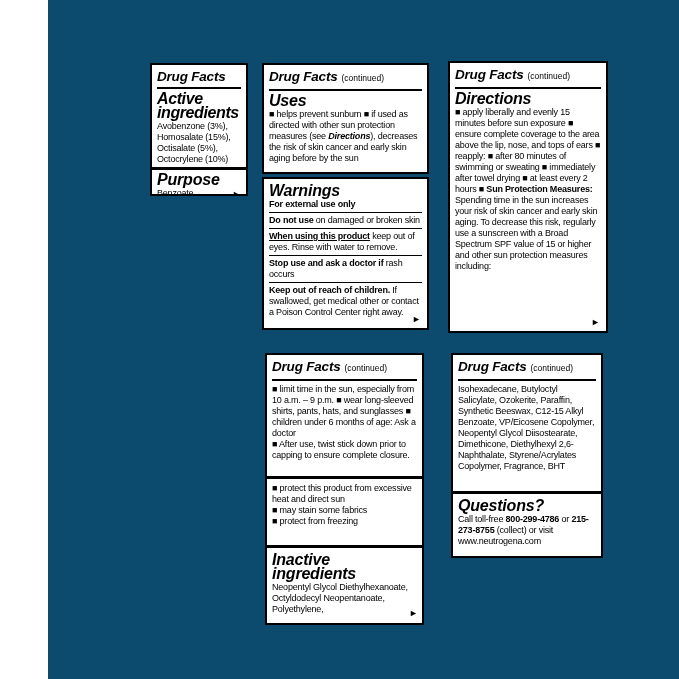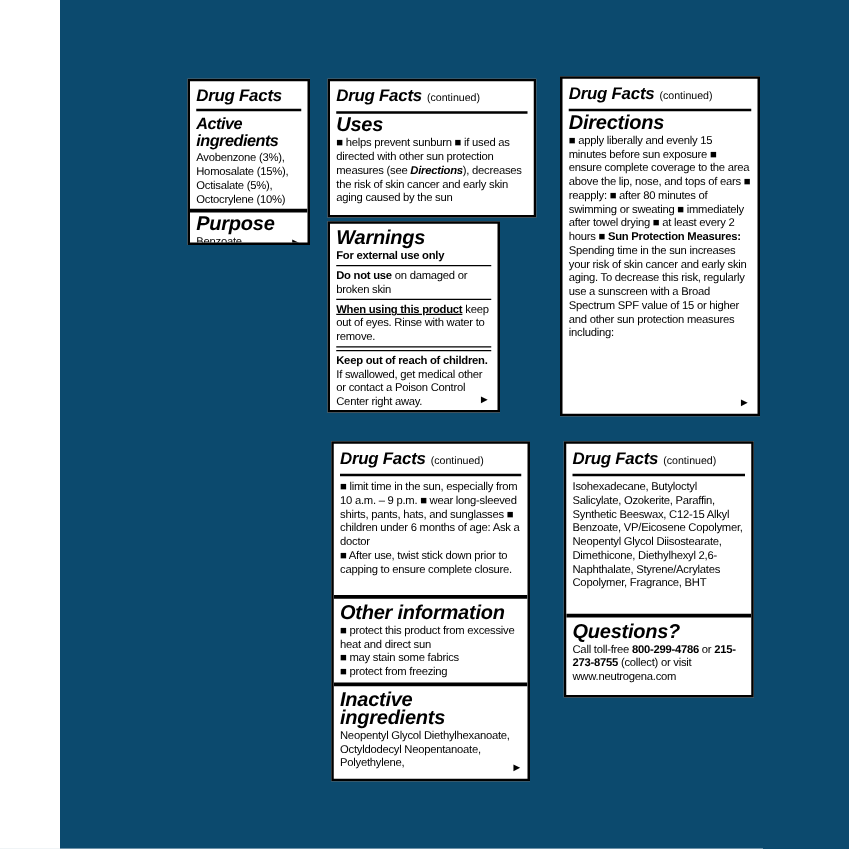--- a/index.html
+++ b/index.html
@@ -31,70 +31,71 @@
   .thickbar { border-top:3px solid #000; margin:2px -5px 3px -5px; }
   .arrow { font-size:9px; line-height:9px; }
   .corner-arrow { position:absolute; right:6px; bottom:4px; }
   .purpose-row { display:flex; justify-content:space-between; align-items:flex-end; }
   .rel { position:relative; }
   .inline-arrow { position:absolute; right:4px; bottom:0; }
 
   
   #panel-main       { left:102px; top:63px;  width:98px;  height:133px; }
   #panel-uses       { left:214px; top:63px;  width:167px; height:111px; }
-  #panel-warnings   { left:214px; top:177px; width:138px; height:153px; }
+  #panel-warnings   { left:214px; top:177px; width:167px; height:153px; }
   #panel-directions { left:400px; top:61px;  width:160px; height:272px; }
   #panel-sun        { left:217px; top:353px; width:159px; height:272px; }
   #panel-inactive2  { left:403px; top:353px; width:152px; height:205px; }
 
   #panel-sun .sec-a { min-height:121px; }
   #panel-sun .sec-b { min-height:66px; }
   #panel-inactive2 .sec-a { min-height:136px; }
 </style>
 </head>
 <body>
 
 <div class="canvas">
 
   <div class="panel" id="panel-main">
     <div class="pad">
       <div class="df-title title-rule">Drug Facts</div>
-      <div class="section-heading" style="font-size:13px; letter-spacing:-0.4px;">Active ingredients</div>
+      <div class="section-heading" style="font-size:16px; letter-spacing:-0.4px;">Active ingredients</div>
       <div class="body">Avobenzone (3%),
 Homosalate (15%),
 Octisalate (5%),
 Octocrylene (10%)</div>
       <div class="thickbar"></div>
       <div class="section-heading">Purpose</div>
       <div class="purpose-row">
         <span class="body">Benzoate</span>
         <span class="arrow">►</span>
       </div>
     </div>
   </div>
 
   <div class="panel" id="panel-uses">
     <div class="pad">
       <div class="df-title title-rule">
         <span>Drug Facts</span><span class="continued">(continued)</span>
       </div>
       <div class="section-heading">Uses</div>
-      <div class="body"><span>■ helps prevent sunburn ■ if used as directed with other sun protection measures (see </span><span style="font-weight: bold; font-style: italic;">Directions</span><span>), decreases the risk of skin cancer and early skin aging caused by the sun</span></div>
+      <div class="body"><span>■ helps prevent sunburn ■ if used as directed with other sun protection measures (see </span><span style="font-weight: bold; font-style: italic;">Directions</span><span>), decreases the risk of skin cancer and early skin aging before by the sun</span></div>
     </div>
   </div>
 
   <div class="panel" id="panel-warnings">
     <div class="pad">
       <div class="section-heading">Warnings</div>
       <div class="body bold">For external use only</div>
       <div class="hairline"></div>
       <div class="body"><span style="font-weight: bold;">Do not use</span><span> on damaged or broken skin</span></div>
       <div class="hairline"></div>
       <div class="body"><span style="font-weight: bold; text-decoration: underline;">When using this product</span><span> keep out of eyes. Rinse with water to remove.</span></div>
       <div class="hairline"></div>
+      <div class="body"><span style="font-weight: bold;">Stop use and ask a doctor if</span><span> rash occurs</span></div>
       <div class="hairline"></div>
       <div class="body"><span style="font-weight: bold;">Keep out of reach of children.</span><span> If swallowed, get medical other or contact a Poison Control Center right away.</span></div>
     </div>
     <span class="arrow corner-arrow">►</span>
   </div>
 
   <div class="panel" id="panel-directions">
     <div class="pad">
       <div class="df-title title-rule">
         <span>Drug Facts</span><span class="continued">(continued)</span>
@@ -108,21 +109,20 @@
   <div class="panel" id="panel-sun">
     <div class="pad sec-a">
       <div class="df-title title-rule">
         <span>Drug Facts</span><span class="continued">(continued)</span>
       </div>
       <div class="body">■ limit time in the sun, especially from 10 a.m. – 9 p.m. ■ wear long-sleeved shirts, pants, hats, and sunglasses ■ children under 6 months of age: Ask a doctor
 ■ After use, twist stick down prior to capping to ensure complete closure.</div>
     </div>
     <div class="thickbar" style="margin:0;"></div>
     <div class="pad sec-b">
-      <div class="section-heading">Other information</div>
       <div class="body">■ protect this product from excessive heat and direct sun
 ■ may stain some fabrics
 ■ protect from freezing</div>
     </div>
     <div class="thickbar" style="margin:0;"></div>
     <div class="pad rel">
       <div class="section-heading">Inactive ingredients</div>
       <div class="body">Neopentyl Glycol Diethylhexanoate, Octyldodecyl Neopentanoate, Polyethylene,</div>
       <span class="arrow inline-arrow">►</span>
     </div>

